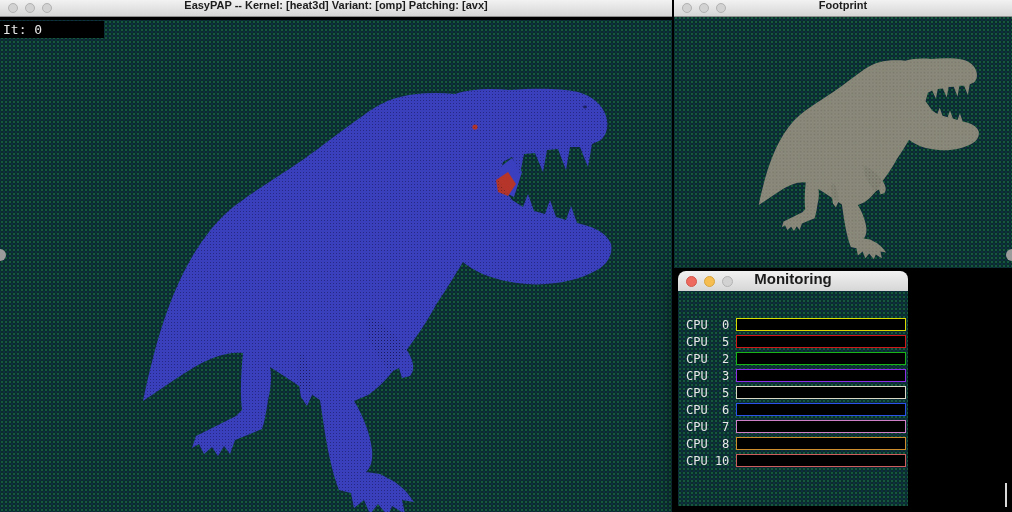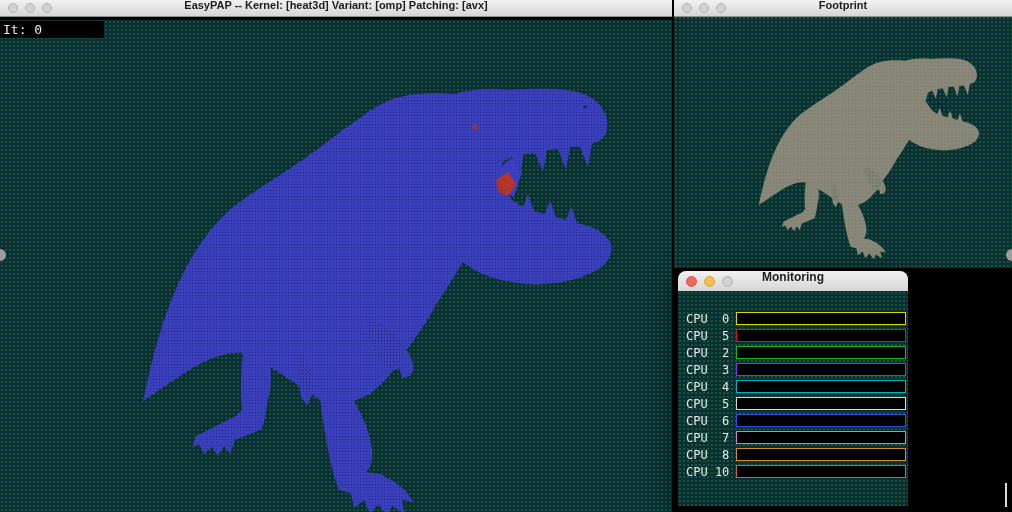--- a/index.html
+++ b/index.html
@@ -43,23 +43,23 @@
     font-size:13px;line-height:17px;padding-left:3px;box-sizing:border-box;
     z-index:2;white-space:pre;
   }
   
   #footprint-window{left:674px;top:0;width:338px;height:320px;border-bottom-left-radius:10px;border-bottom-right-radius:10px;}
   #footprint-window .titlebar{height:16px;z-index:3;}
   #footprint-content{position:absolute;left:0;top:16px;width:338px;height:252px;}
   
   #monitoring-window{left:678px;top:271px;width:230px;height:241px;border-top-left-radius:8px;border-top-right-radius:8px;box-shadow:0 6px 24px rgba(0,0,0,.6);}
   #monitoring-window .titlebar{height:20px;}
-  #monitoring-window .titlebar .title{font-size:12px;}
+  #monitoring-window .titlebar .title{font-size:15px;}
   #monitoring-window .light{width:11px;height:11px;}
-  #monitoring-content{position:absolute;left:0;top:20px;width:230px;height:215px;padding-top:19px;box-sizing:border-box;}
+  #monitoring-content{position:absolute;left:0;top:20px;width:230px;height:215px;padding-top:25px;box-sizing:border-box;}
   .cpu-row{display:flex;align-items:center;height:17px;padding-left:8px;}
   .cpu-label{
     width:42px;color:var(--label-text);font-family:"DejaVu Sans Mono",monospace;
     font-size:12px;white-space:pre;flex:none;
   }
   .cpu-gauge{
     margin-left:8px;width:168px;height:11px;flex:none;
     background:var(--bar-fill);border:1px solid #888;
   }
   
@@ -212,24 +212,20 @@
         </div>
         <div class="cpu-row">
           <span class="cpu-label">CPU  2</span>
           <div class="cpu-gauge" style="border-color: rgb(24, 180, 24);"></div>
         </div>
         <div class="cpu-row">
           <span class="cpu-label">CPU  3</span>
           <div class="cpu-gauge" style="border-color: rgb(142, 47, 232);"></div>
         </div>
         <div class="cpu-row">
-          <span class="cpu-label">CPU  4</span>
-          <div class="cpu-gauge" style="border-color: rgb(0, 180, 180);"></div>
-        </div>
-        <div class="cpu-row">
           <span class="cpu-label">CPU  5</span>
           <div class="cpu-gauge" style="border-color: rgb(216, 216, 196);"></div>
         </div>
         <div class="cpu-row">
           <span class="cpu-label">CPU  6</span>
           <div class="cpu-gauge" style="border-color: rgb(42, 82, 232);"></div>
         </div>
         <div class="cpu-row">
           <span class="cpu-label">CPU  7</span>
           <div class="cpu-gauge" style="border-color: rgb(207, 127, 199);"></div>

